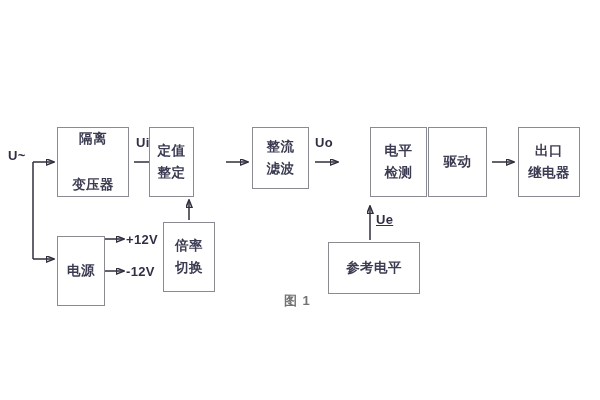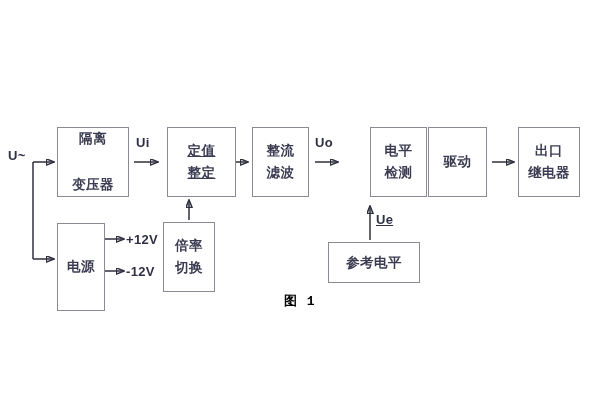--- a/index.html
+++ b/index.html
@@ -42,24 +42,23 @@
     font-size: 13px;
     font-weight: 700;
     color: #2f2f45;
     white-space: nowrap;
     letter-spacing: 0.3px;
   }
   .caption {
     position: absolute;
     font-size: 13px;
     font-weight: 600;
-    color: #000000;
+    color: #737373;
     white-space: nowrap;
     letter-spacing: 1px;
-    font-family: Liberation Mono, monospace;
   }
   svg.wires {
     position: absolute;
     left: 0;
     top: 0;
     width: 600px;
     height: 400px;
     pointer-events: none;
   }
   svg.wires line, svg.wires path {
@@ -97,54 +96,54 @@
 
     <line x1="105" y1="239" x2="124" y2="239" marker-end="url(#ah)"></line>
     <line x1="105" y1="271" x2="124" y2="271" marker-end="url(#ah)"></line>
   </svg>
 
   <div class="box" style="left:57px; top:127px; width:72px; height:70px;justify-content:space-between;">
     <span class="ln">隔离</span>
     <span class="ln">变压器</span>
   </div>
 
-  <div class="box" style="left:167px; top:127px; width:69px; height:70px;text-decoration:underline;">
+  <div class="box" style="left:149px; top:127px; width:45px; height:70px;">
     <span class="ln">定值</span>
     <span class="ln">整定</span>
   </div>
 
-  <div class="box" style="left:252px; top:127px; width:57px; height:70px;">
+  <div class="box" style="left:252px; top:127px; width:57px; height:62px;">
     <span class="ln">整流</span>
     <span class="ln">滤波</span>
   </div>
 
   <div class="box" style="left:342px; top:127px; width:57px; height:70px;margin-left:28px;">
     <span class="ln">电平</span>
     <span class="ln">检测</span>
   </div>
 
   <div class="box" style="left:428px; top:127px; width:59px; height:70px;justify-content:center;">
     <span class="ln">驱动</span>
   </div>
 
   <div class="box" style="left:518px; top:127px; width:62px; height:70px;">
     <span class="ln">出口</span>
     <span class="ln">继电器</span>
   </div>
 
-  <div class="box" style="left:57px; top:223px; width:48px; height:88px;">
+  <div class="box" style="left:57px; top:236px; width:48px; height:70px;">
     <span class="ln">电源</span>
   </div>
 
   <div class="box" style="left:163px; top:222px; width:52px; height:70px;">
     <span class="ln">倍率</span>
     <span class="ln">切换</span>
   </div>
 
-  <div class="box" style="left:328px; top:242px; width:92px; height:41px;">
+  <div class="box" style="left:328px; top:242px; width:92px; height:52px;">
     <span class="ln">参考电平</span>
   </div>
 
   <div class="label" style="left:8px; top:148px;">U~</div>
   <div class="label" style="left:136px; top:135px;">Ui</div>
   <div class="label" style="left:315px; top:135px;">Uo</div>
   <div class="label" style="left:376px; top:212px;text-decoration:underline;">Ue</div>
   <div class="label" style="left:126px; top:232px;">+12V</div>
   <div class="label" style="left:126px; top:264px;">-12V</div>
 

